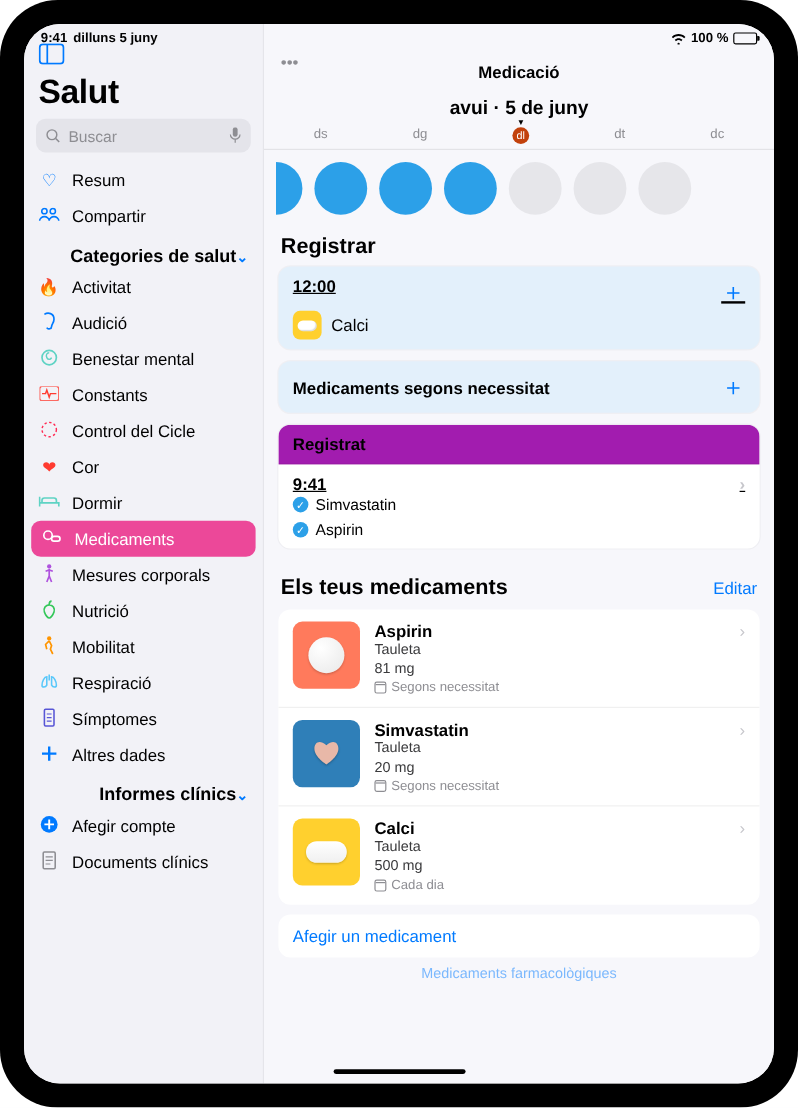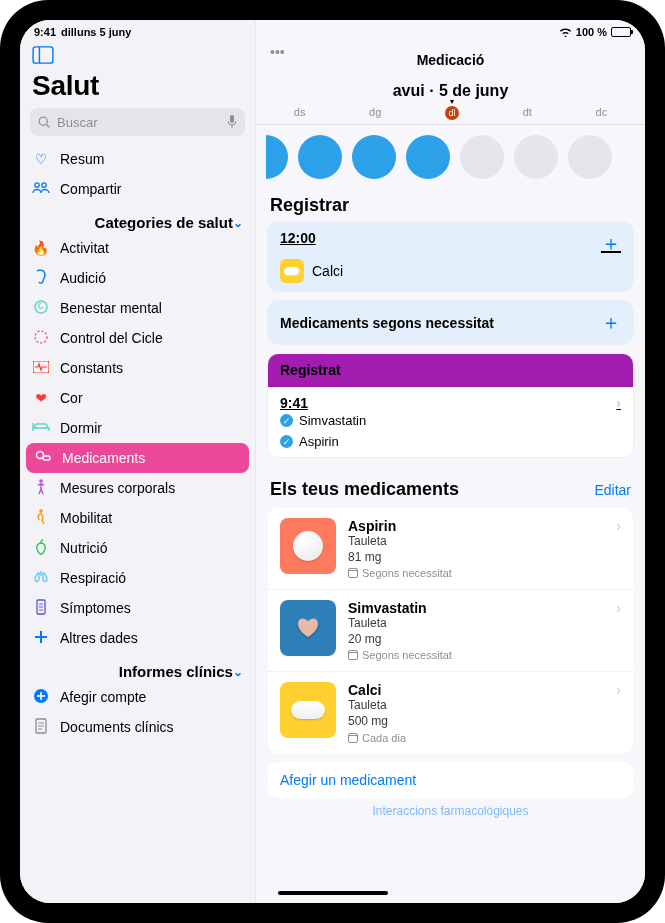--- a/index.html
+++ b/index.html
@@ -46,23 +46,23 @@
 }
 .status-left { display: flex; gap: 5px; }
 .status-right { display: flex; align-items: center; gap: 4px; }
 .wifi-icon { width: 13px; height: 10px; }
 .battery-icon { width: 20px; height: 10px; border: 1px solid #000; border-radius: 2px; position: relative; }
 .battery-icon::after { content:""; position:absolute; right:-3px; top:2px; width:2px; height:4px; background:#000; border-radius:0 1px 1px 0;}
 .battery-fill { background:#000; width:100%; height:100%; border-radius:1px; }
 
 
 .sidebar {
-  width: 236px;
+  width: 200px;
   background: #f2f2f7;
-  padding-top: 20px;
+  padding-top: 10px;
   border-right: 1px solid rgba(0,0,0,.05);
   overflow: hidden;
   flex-shrink: 0;
 }
 .main {
   flex: 1;
   background: #f7f7fb;
   padding-top: 24px;
   overflow: hidden;
   display: flex;
@@ -234,31 +234,31 @@
             <span>Audició</span>
           </li>
           <li class="nav-item">
             <span class="nav-icon c-teal"><svg width="16" height="16" viewBox="0 0 16 16">
                 <circle cx="8" cy="8" r="6" fill="none" stroke="#5fd3c4" stroke-width="1.4"></circle>
                 <path d="M8 4c-2 0-3 2-2 4s3 2 4 0" fill="none" stroke="#5fd3c4" stroke-width="1.2"></path>
               </svg></span>
             <span>Benestar mental</span>
           </li>
           <li class="nav-item">
-            <span class="nav-icon c-pink"><svg width="16" height="16" viewBox="0 0 16 16">
-                <circle cx="8" cy="8" r="6" fill="none" stroke="#ff2d55" stroke-width="1.2" stroke-dasharray="2 2"></circle>
-              </svg></span>
-            <span>Control del Cicle</span>
-          </li>
-          <li class="nav-item">
             <span class="nav-icon c-red"><svg width="16" height="12" viewBox="0 0 16 12">
                 <rect x="0" y="0" width="16" height="12" rx="2" fill="none" stroke="#ff3b30" stroke-width="1.2"></rect>
                 <path d="M2 6h3l1-3 2 6 1-3h5" fill="none" stroke="#ff3b30" stroke-width="1.2"></path>
               </svg></span>
             <span>Constants</span>
+          </li>
+          <li class="nav-item">
+            <span class="nav-icon c-pink"><svg width="16" height="16" viewBox="0 0 16 16">
+                <circle cx="8" cy="8" r="6" fill="none" stroke="#ff2d55" stroke-width="1.2" stroke-dasharray="2 2"></circle>
+              </svg></span>
+            <span>Control del Cicle</span>
           </li>
           <li class="nav-item">
             <span class="nav-icon c-red">❤︎</span>
             <span>Cor</span>
           </li>
           <li class="nav-item">
             <span class="nav-icon c-teal"><svg width="18" height="12" viewBox="0 0 18 12">
                 <path d="M1 2v8M1 7h16v3M3 7V5a2 2 0 012-2h8a2 2 0 012 2v2" fill="none" stroke="#5fd3c4" stroke-width="1.4"></path>
               </svg></span>
             <span>Dormir</span>
@@ -271,31 +271,31 @@
             <span>Medicaments</span>
           </li>
           <li class="nav-item">
             <span class="nav-icon c-purple"><svg width="10" height="16" viewBox="0 0 10 16">
                 <circle cx="5" cy="2" r="1.8" fill="#af52de"></circle>
                 <path d="M5 4v6M2 6l3-1 3 1M3 15l2-5 2 5" stroke="#af52de" stroke-width="1.4" fill="none"></path>
               </svg></span>
             <span>Mesures corporals</span>
           </li>
           <li class="nav-item">
+            <span class="nav-icon c-green"><svg width="14" height="16" viewBox="0 0 14 16">
+                <path d="M7 4c-3 0-5 3-4 6s3 5 4 5 3-2 4-5-1-6-4-6zM7 4c0-2 1-3 2-3" fill="none" stroke="#34c759" stroke-width="1.4"></path>
+              </svg></span>
+            <span>Nutrició</span>
+          </li>
+          <li class="nav-item">
             <span class="nav-icon c-orange"><svg width="12" height="16" viewBox="0 0 12 16">
                 <circle cx="6" cy="2" r="1.8" fill="#ff9500"></circle>
                 <path d="M6 4l2 4-1 3 2 4M6 4l-3 3 1 4" stroke="#ff9500" stroke-width="1.4" fill="none"></path>
               </svg></span>
             <span>Mobilitat</span>
-          </li>
-          <li class="nav-item">
-            <span class="nav-icon c-green"><svg width="14" height="16" viewBox="0 0 14 16">
-                <path d="M7 4c-3 0-5 3-4 6s3 5 4 5 3-2 4-5-1-6-4-6zM7 4c0-2 1-3 2-3" fill="none" stroke="#34c759" stroke-width="1.4"></path>
-              </svg></span>
-            <span>Nutrició</span>
           </li>
           <li class="nav-item">
             <span class="nav-icon c-lblue"><svg width="16" height="14" viewBox="0 0 16 14">
                 <path d="M8 1v5M6 3c-2 0-4 4-4 7 0 2 3 2 4 0V3zM10 3c2 0 4 4 4 7 0 2-3 2-4 0V3z" fill="none" stroke="#5ac8fa" stroke-width="1.3"></path>
               </svg></span>
             <span>Respiració</span>
           </li>
           <li class="nav-item">
             <span class="nav-icon c-indigo"><svg width="12" height="16" viewBox="0 0 12 16">
                 <rect x="2" y="1" width="8" height="14" rx="1" fill="none" stroke="#5856d6" stroke-width="1.3"></rect>
@@ -444,18 +444,18 @@
       <div class="med-name">Calci</div>
       <div class="med-sub">Tauleta</div>
       <div class="med-sub">500 mg</div>
       <div class="med-meta"><span class="cal-icon"></span>Cada dia</div>
     </div>
     <span class="chev-right">›</span>
           </div>
         </div>
 
       <div class="add-med">Afegir un medicament</div>
-      <div class="truncated">Interaccions farmacològiques</div>
+      <div class="truncated">Medicaments farmacològiques</div>
     </main>
 
   </div>
   <div class="home-indicator"></div>
 </div>
 
 </body></html>

